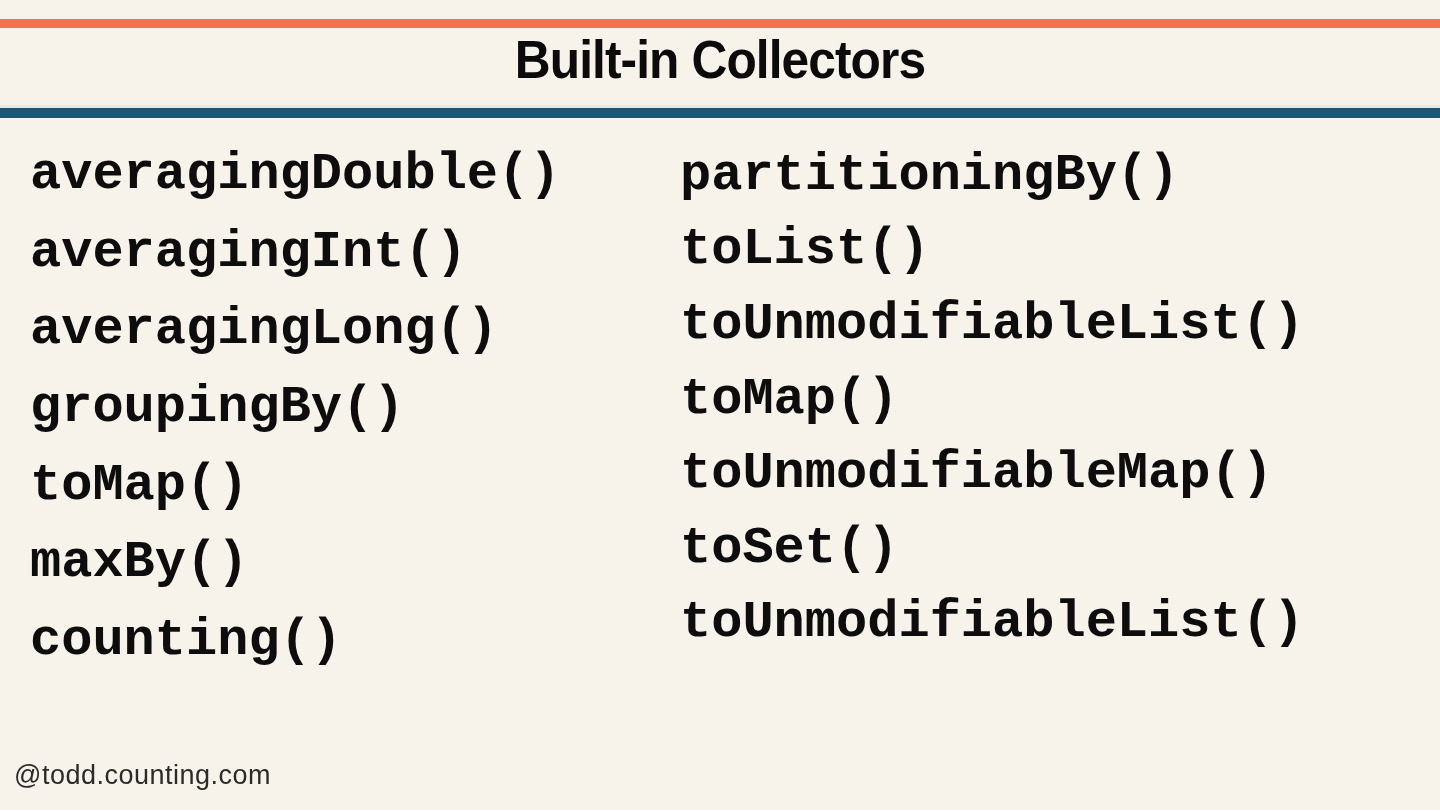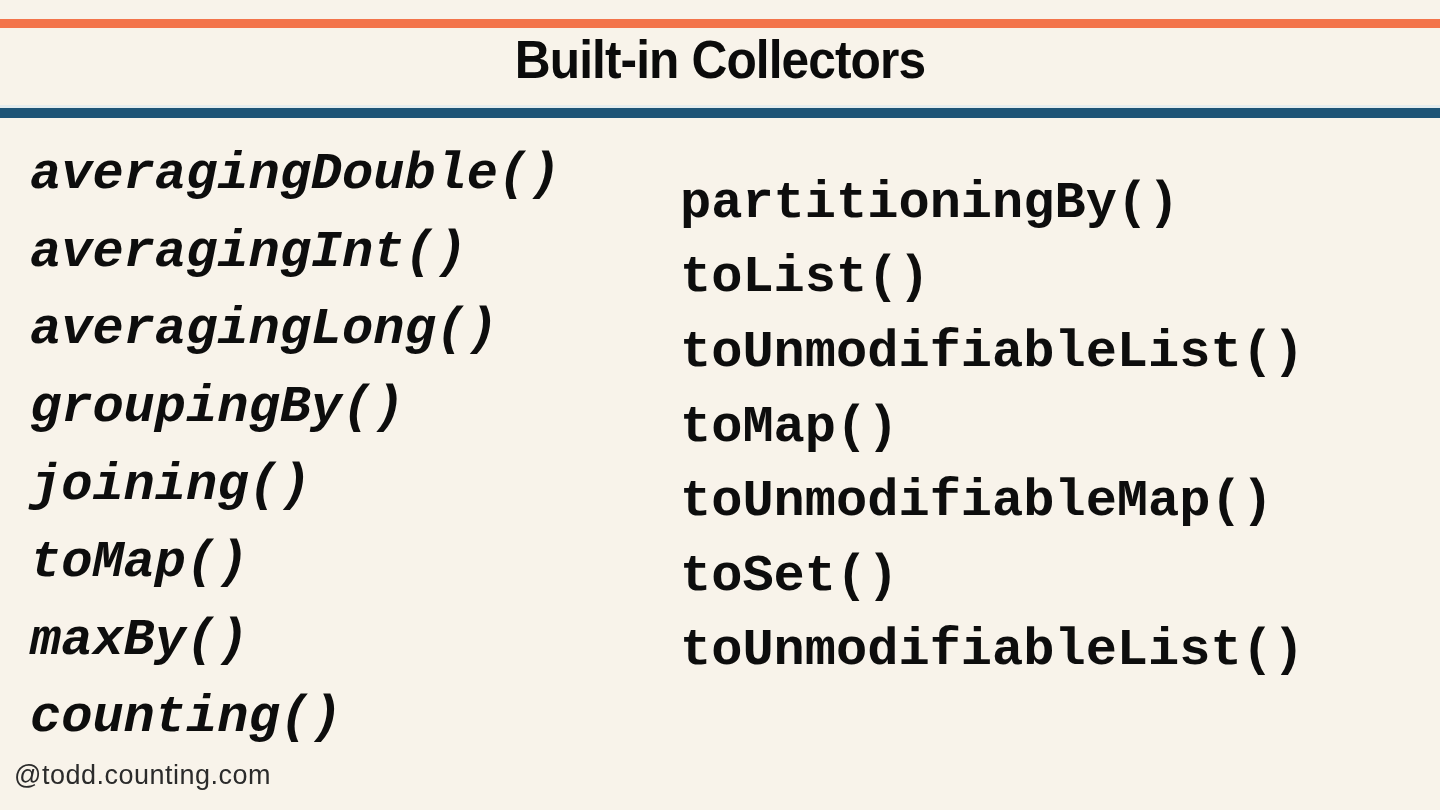--- a/index.html
+++ b/index.html
@@ -58,32 +58,31 @@
     display: flex;
     flex-direction: column;
   }
   .col-left {
     top: 136px;
     left: 30px;
   }
   .col-right {
     top: 138px;
     left: 680px;
-    margin-top: 28px;
   }
   .item {
     display: flex;
     align-items: center;
     font-family: "Liberation Mono", monospace;
     font-weight: bold;
     font-size: 52px;
     color: #0D0D0D;
     white-space: pre;
   }
-  .col-left .item { height: 77.6px; font-style: italic; }
+  .col-left .item { height: 77.6px; }
   .col-right .item { height: 74.6px; }
   .footer {
     position: absolute;
     left: 14px;
     top: 760px;
     font-family: "Liberation Sans", sans-serif;
     font-size: 27px;
     color: #2B2B2B;
     letter-spacing: 0.5px;
   }
@@ -99,21 +98,20 @@
     <h1 class="title">Built-in Collectors</h1>
   </div>
 
   <div class="divider-bar"></div>
 
   <div class="col col-left">
     <div class="item">averagingDouble()</div>
     <div class="item">averagingInt()</div>
     <div class="item">averagingLong()</div>
     <div class="item">groupingBy()</div>
-    <div class="item">joining()</div>
     <div class="item">toMap()</div>
     <div class="item">maxBy()</div>
     <div class="item">counting()</div>
   </div>
 
   <div class="col col-right">
     <div class="item">partitioningBy()</div>
     <div class="item">toList()</div>
     <div class="item">toUnmodifiableList()</div>
     <div class="item">toMap()</div>

